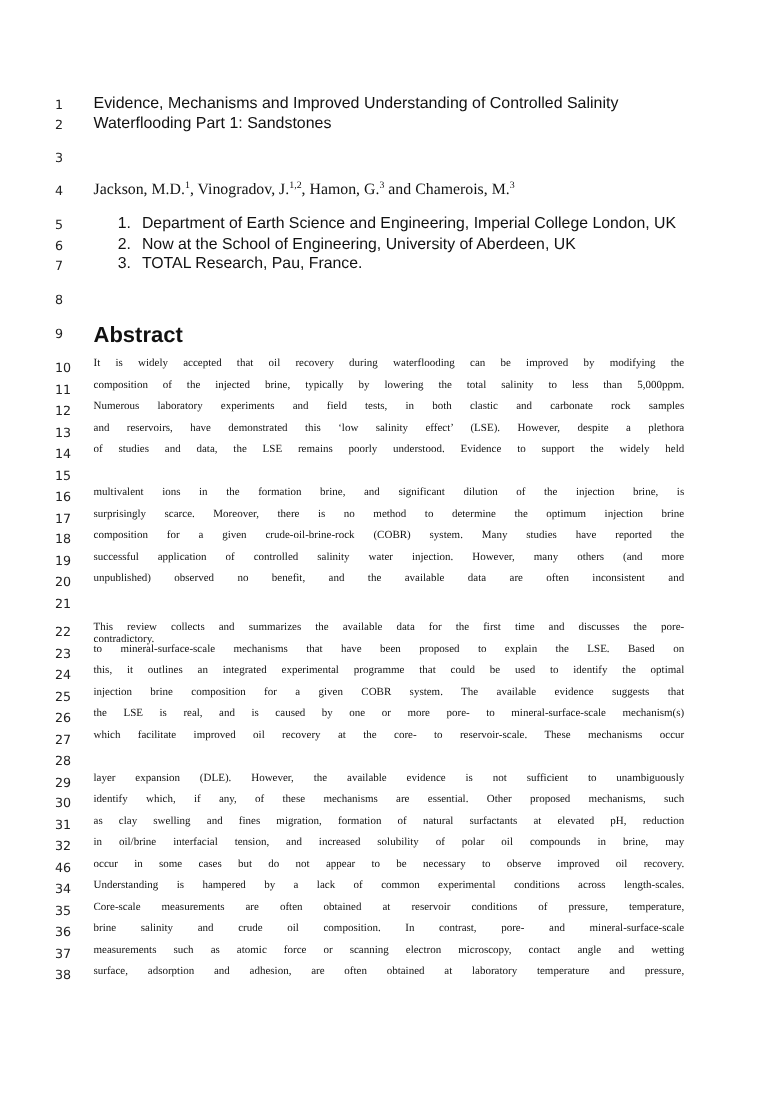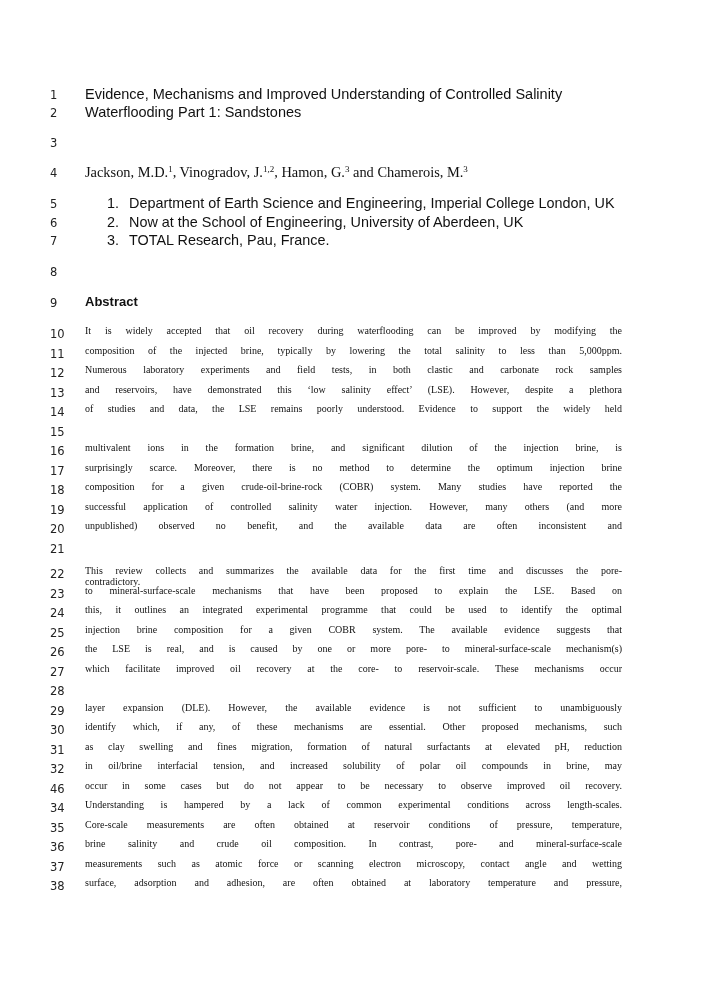--- a/index.html
+++ b/index.html
@@ -16,21 +16,21 @@
     white-space: nowrap; text-align: justify; text-align-last: justify;
   }
   .txt.last { text-align-last: left; margin-top: 36px; }
   .title {
     position: absolute; left: 85px;
     font-family: "Liberation Sans", sans-serif; font-size: 14.5px; color: #111;
     white-space: nowrap;
   }
   .heading {
     position: absolute; left: 85px;
-    font-family: "Liberation Sans", sans-serif; font-size: 13px; font-weight: bold; color: #111; text-align: right;
+    font-family: "Liberation Sans", sans-serif; font-size: 20px; font-weight: bold; color: #111; text-align: right;
   }
   .authors {
     position: absolute; left: 85px;
     font-family: Liberation Serif, serif; font-size: 14.4px; color: #111; white-space: nowrap;
   }
   .authors sup { font-size: 9px; vertical-align: 5px; line-height: 0; }
   .aff {
     position: absolute; left: 107px;
     font-family: Liberation Sans, sans-serif; font-size: 14.4px; color: #111; white-space: nowrap;
   }

